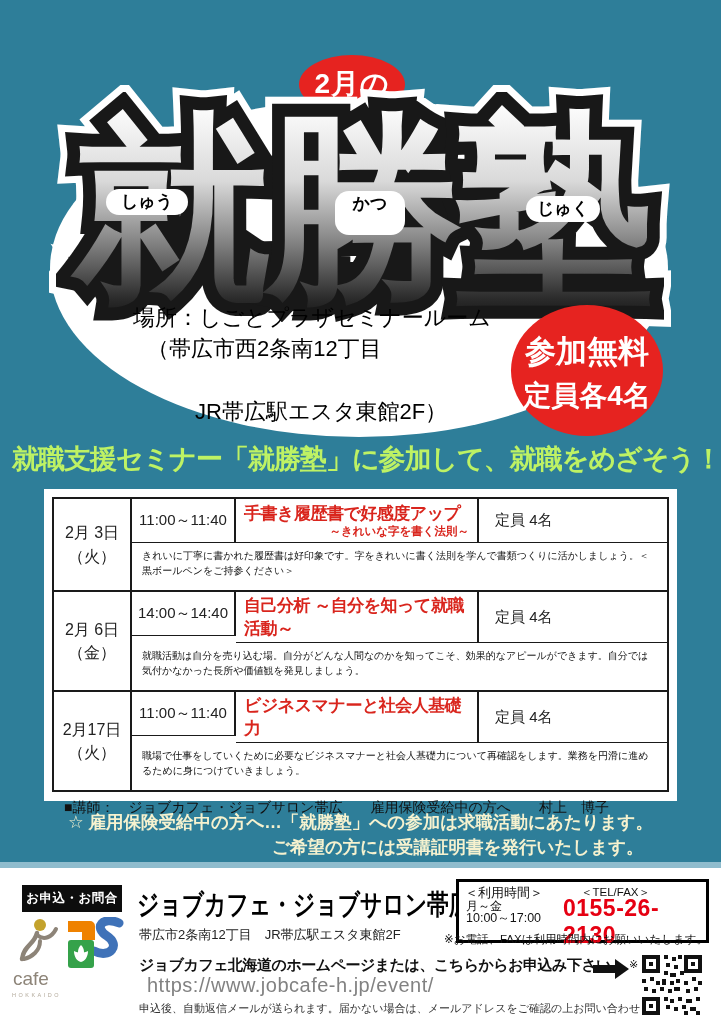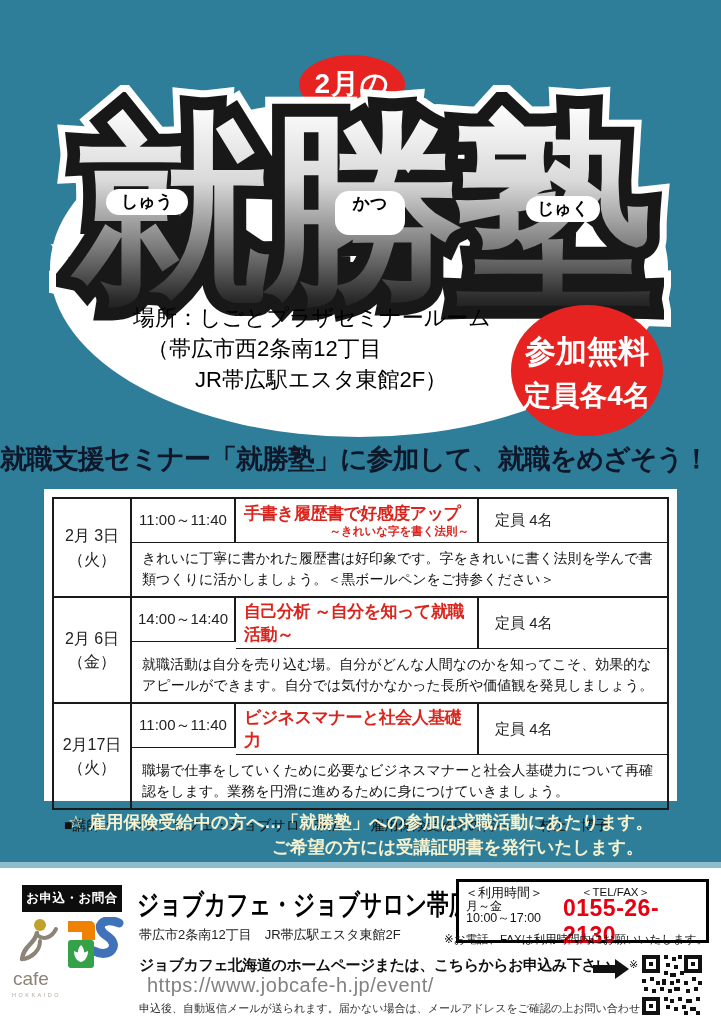--- a/index.html
+++ b/index.html
@@ -17,44 +17,44 @@
   .t-black{-webkit-text-stroke:26px #181818;color:#181818;}
   .t-fill{color:transparent;background:linear-gradient(180deg,#ffffff 4%,#d9d9d9 38%,#8a8a8a 62%,#2b2b2b 88%,#0e0e0e 100%);
     -webkit-background-clip:text;background-clip:text;}
   .furi{position:absolute;background:#fff;border-radius:14px;color:#000;font-size:17px;font-weight:bold;
     text-align:center;line-height:26px;z-index:5;}
   .furi1{left:106px;top:189px;width:82px;height:26px;}
   .furi2{left:335px;top:191px;width:70px;height:44px;}
   .furi3{left:526px;top:196px;width:74px;height:26px;}
   .location{position:absolute;left:133px;top:302px;color:#000;font-size:22px;line-height:31px;z-index:4;}
   .location .l2{margin-left:14px;}
-  .location .l3{margin-left:62px;}
+  .location .l3{margin-left:62px;margin-top:32px;}
   .free-circle{position:absolute;left:511px;top:305px;width:152px;height:131px;background:#e62320;border-radius:50%;
     color:#fff;text-align:center;z-index:6;font-weight:bold;padding-top:0;}
   .free-circle .f1{font-size:31px;margin-top:26px;letter-spacing:0px;}
   .free-circle .f2{font-size:28px;margin-top:4px;}
-  .headline{position:absolute;left:0;top:441px;width:721px;text-align:left;color:#0f172a;
+  .headline{position:absolute;left:0;top:441px;width:721px;text-align:right;color:#bef264;
     font-size:27px;font-weight:bold;letter-spacing:-1px;}
 
   
   .table-panel{position:absolute;left:44px;top:489px;width:633px;height:312px;background:#fff;box-sizing:border-box;padding:8px 8px 0 8px;}
   .sched-table{border:2px solid #1a1a1a;}
   .session{display:grid;grid-template-columns:78px 104px 243px auto;border-bottom:2px solid #1a1a1a;}
   .session:last-child{border-bottom:none;}
   .cell{box-sizing:border-box;}
   .cell-date{grid-row:1/3;border-right:2px solid #1a1a1a;display:flex;flex-direction:column;justify-content:center;
     align-items:center;font-size:16px;color:#222;line-height:1.45;}
   .cell-time{border-right:2px solid #1a1a1a;border-bottom:1px solid #1a1a1a;height:44px;display:flex;align-items:center;
     justify-content:center;font-size:15px;color:#222;}
   .cell-title{border-right:2px solid #1a1a1a;border-bottom:1px solid #1a1a1a;display:flex;flex-direction:column;
     justify-content:center;padding:2px 8px;color:#d9251d;font-weight:bold;}
   .cell-title .main{font-size:17px;letter-spacing:-0.5px;}
   .cell-title .sub{font-size:11.5px;text-align:right;margin-top:-1px;}
   .cell-cap{border-bottom:1px solid #1a1a1a;display:flex;align-items:center;padding-left:16px;font-size:15px;color:#222;}
-  .cell-desc{grid-column:2/5;min-height:47px;padding:5px 10px 6px 10px;font-size:14px;line-height:1.5;color:#111;}
+  .cell-desc{grid-column:2/5;min-height:47px;padding:5px 10px 6px 10px;font-size:10px;line-height:1.5;color:#111;}
   .lecturer{margin-top:7px;font-size:14px;color:#111;padding-left:12px;}
 
   
   .insurance{position:absolute;left:0;top:810px;width:721px;text-align:center;color:#f6f2cf;font-weight:bold;
     font-size:17.5px;line-height:25px;}
   .insurance .inner{display:inline-block;text-align:left;}
   .insurance .n2{padding-left:204px;}
 
   
   .divider{position:absolute;left:0;top:862px;width:721px;height:6px;background:#8fbccd;}

